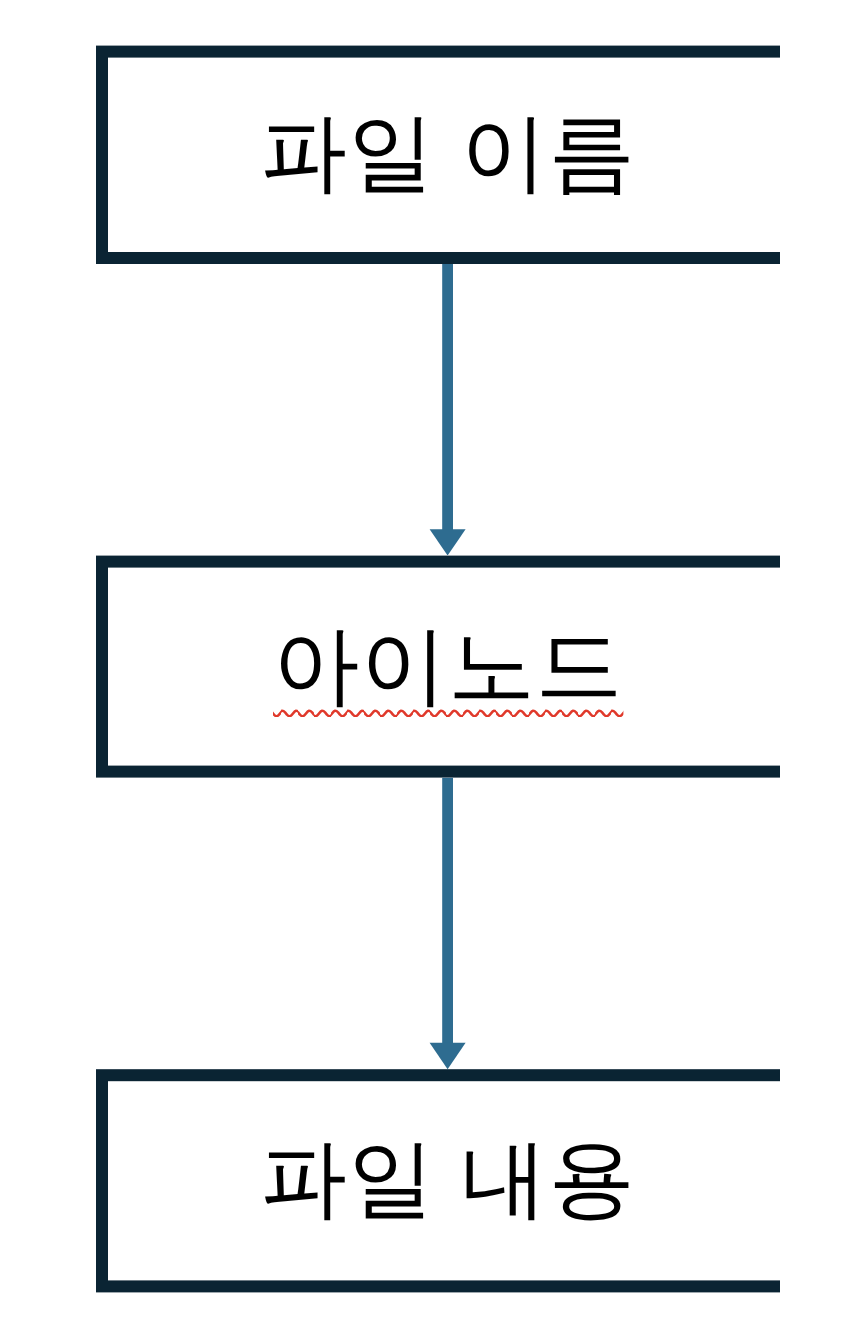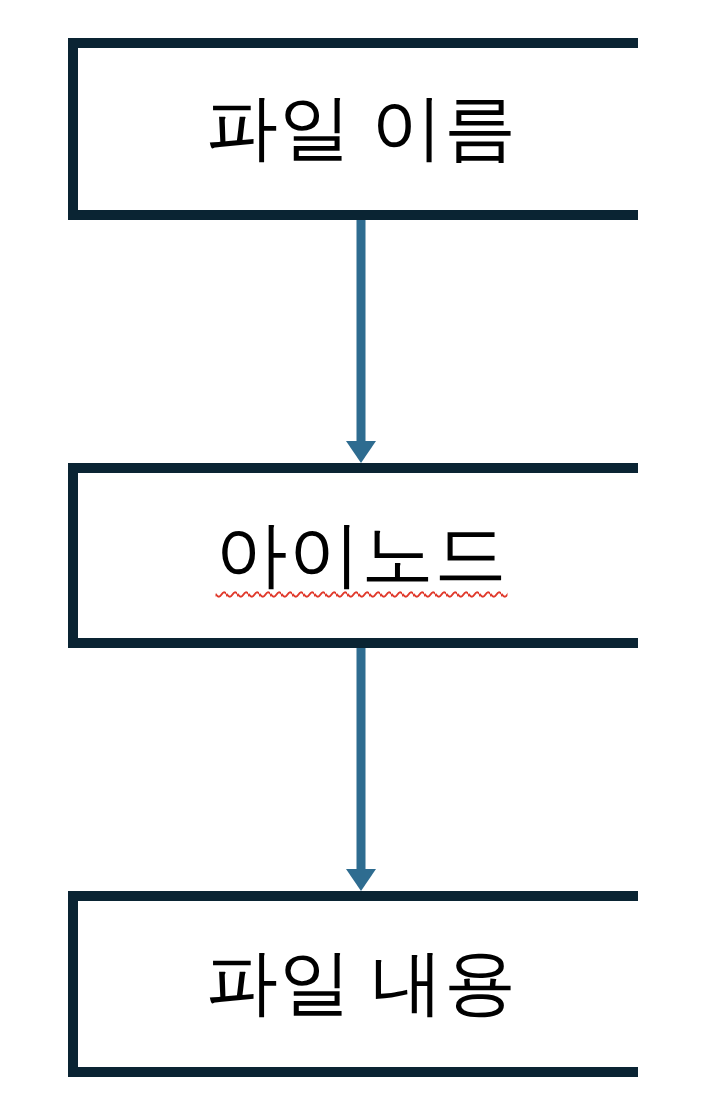--- a/index.html
+++ b/index.html
@@ -6,21 +6,22 @@
     margin: 0;
     padding: 0;
     background: #ffffff;
   }
   .canvas {
     position: relative;
     width: 638px;
     height: 1114px;
     background: #ffffff;
     overflow: hidden;
-    font-family: Liberation Serif, serif;
+    font-family: Liberation Sans, sans-serif;
+    margin-left: 12px;
   }
   .node {
     position: absolute;
     left: 68px;
     width: 587px;
     box-sizing: border-box;
     border: 10px solid #0a2433;
     background: #ffffff;
     display: flex;
     align-items: center;

